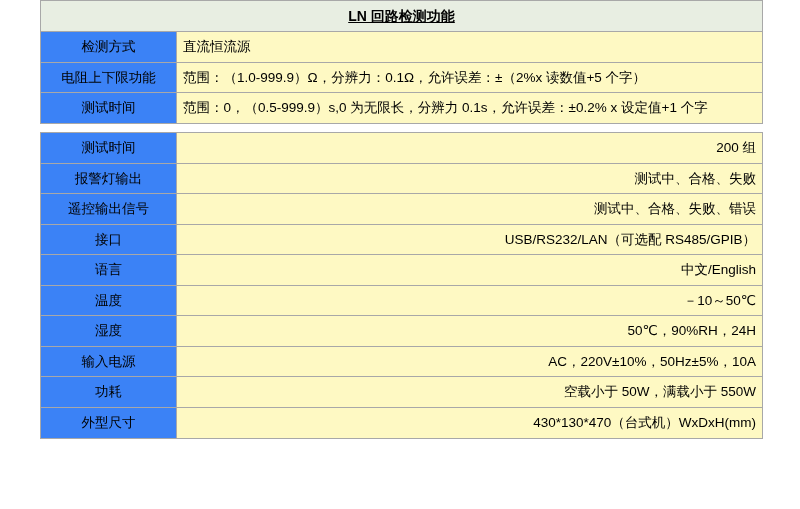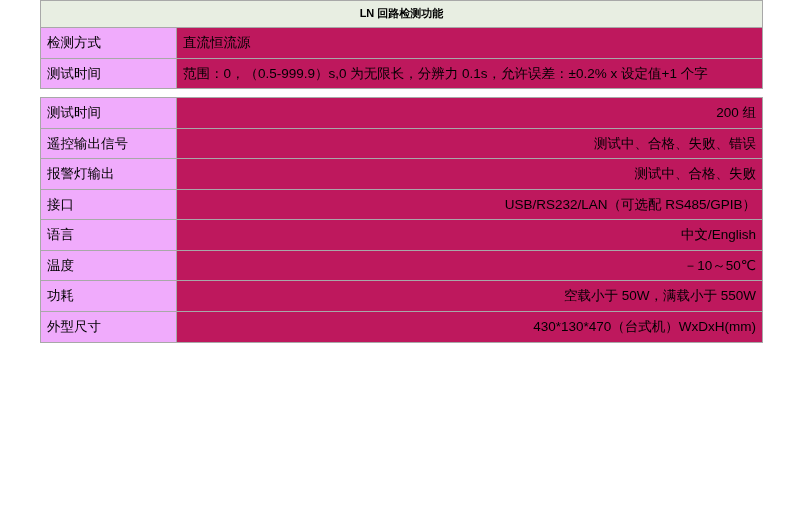--- a/index.html
+++ b/index.html
@@ -33,30 +33,32 @@
     vertical-align: middle;
     line-height: 1.45;
   }
   col.c-label { width: 136px; }
   col.c-value { width: 586px; }
 
   .section-head td {
     background: #e8eee2;
     text-align: center;
     font-weight: bold;
-    font-size: 11px;
+    font-size: 14px;
     padding: 6px 6px;
+    text-decoration: underline;
   }
   .lbl {
-    background: #f0abfc;
+    text-align: center;
+    background: #3b82f6;
     white-space: normal;
   }
   .val {
     text-align: left;
-    background: #be185d;
+    background: #fef9c3;
   }
   .val.center {
     text-align: right;
   }
 </style>
 </head>
 <body>
 
 <div class="sheet">
 
@@ -67,57 +69,69 @@
       </colgroup>
     <tbody>
       <tr class="section-head">
         <td colspan="2">LN 回路检测功能</td>
       </tr>
       <tr>
         <td class="lbl">检测方式</td>
         <td class="val">直流恒流源</td>
       </tr>
       <tr>
+        <td class="lbl">电阻上下限功能</td>
+        <td class="val">范围：（1.0-999.9）Ω，分辨力：0.1Ω，允许误差：±（2%x 读数值+5 个字）</td>
+      </tr>
+      <tr>
         <td class="lbl">测试时间</td>
         <td class="val">范围：0，（0.5-999.9）s,0 为无限长，分辨力 0.1s，允许误差：±0.2% x 设定值+1 个字</td>
       </tr>
     </tbody>
   </table>
 
   <div class="spacer" style="height:8px"></div>
 
   <table class="spec">
     <colgroup>
         <col class="c-label">
         <col class="c-value">
       </colgroup>
     <tbody>
       <tr>
         <td class="lbl">测试时间</td>
         <td class="val center">200 组</td>
       </tr>
       <tr>
+        <td class="lbl">报警灯输出</td>
+        <td class="val center">测试中、合格、失败</td>
+      </tr>
+      <tr>
         <td class="lbl">遥控输出信号</td>
         <td class="val center">测试中、合格、失败、错误</td>
-      </tr>
-      <tr>
-        <td class="lbl">报警灯输出</td>
-        <td class="val center">测试中、合格、失败</td>
       </tr>
       <tr>
         <td class="lbl">接口</td>
         <td class="val center">USB/RS232/LAN（可选配 RS485/GPIB）</td>
       </tr>
       <tr>
         <td class="lbl">语言</td>
         <td class="val center">中文/English</td>
       </tr>
       <tr>
         <td class="lbl">温度</td>
         <td class="val center">－10～50℃</td>
+      </tr>
+      <tr>
+        <td class="lbl">湿度</td>
+        <td class="val center">50℃，90%RH，24H</td>
+      </tr>
+      <tr>
+        <td class="lbl">输入电源</td>
+        <td class="val center">AC，220V±10%，50Hz±5%，10A</td>
       </tr>
       <tr>
         <td class="lbl">功耗</td>
         <td class="val center">空载小于 50W，满载小于 550W</td>
       </tr>
       <tr>
         <td class="lbl">外型尺寸</td>
         <td class="val center">430*130*470（台式机）WxDxH(mm)</td>
       </tr>
 

